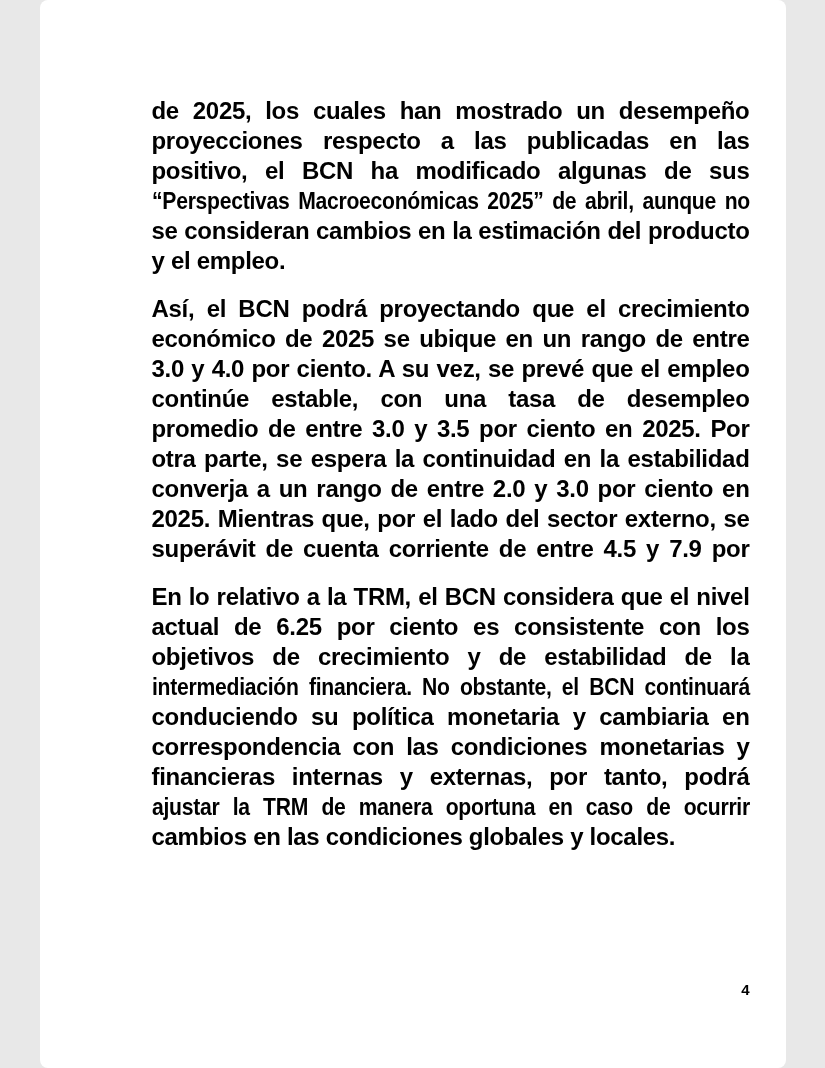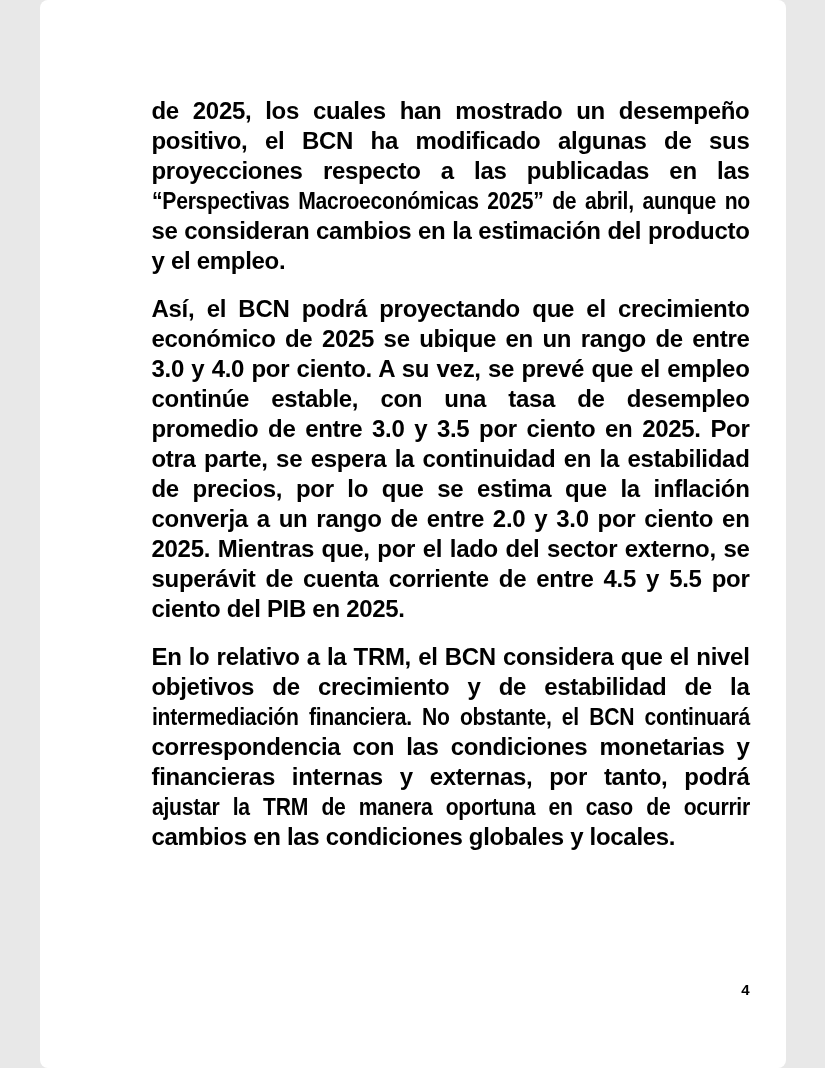--- a/index.html
+++ b/index.html
@@ -52,45 +52,45 @@
   }
 </style>
 </head>
 <body>
 
 <div class="page">
   <div class="content">
 
     <div class="paragraph">
       <div class="line">de 2025, los cuales han mostrado un desempeño</div>
+      <div class="line">proyecciones respecto a las publicadas en las</div>
       <div class="line">positivo, el BCN ha modificado algunas de sus</div>
-      <div class="line">proyecciones respecto a las publicadas en las</div>
       <div class="line condensed">“Perspectivas Macroeconómicas 2025” de abril, aunque no</div>
       <div class="line">se consideran cambios en la estimación del producto</div>
       <div class="line para-end">y el empleo.</div>
     </div>
 
     <div class="paragraph">
       <div class="line">Así, el BCN podrá proyectando que el crecimiento</div>
       <div class="line">económico de 2025 se ubique en un rango de entre</div>
       <div class="line">3.0 y 4.0 por ciento. A su vez, se prevé que el empleo</div>
       <div class="line">continúe estable, con una tasa de desempleo</div>
       <div class="line">promedio de entre 3.0 y 3.5 por ciento en 2025. Por</div>
       <div class="line">otra parte, se espera la continuidad en la estabilidad</div>
-      <div class="line">de precios, por lo que se estima que la inflación</div>
       <div class="line">converja a un rango de entre 2.0 y 3.0 por ciento en</div>
       <div class="line">2025. Mientras que, por el lado del sector externo, se</div>
-      <div class="line">superávit de cuenta corriente de entre 4.5 y 5.5 por</div>
-      <div class="line para-end">ciento del PIB en 2025.</div>
+      <div class="line">superávit de cuenta corriente de entre 4.5 y 7.9 por</div>
     </div>
 
     <div class="paragraph">
       <div class="line">En lo relativo a la TRM, el BCN considera que el nivel</div>
+      <div class="line">actual de 6.25 por ciento es consistente con los</div>
       <div class="line">objetivos de crecimiento y de estabilidad de la</div>
       <div class="line condensed">intermediación financiera. No obstante, el BCN continuará</div>
+      <div class="line">conduciendo su política monetaria y cambiaria en</div>
       <div class="line">correspondencia con las condiciones monetarias y</div>
       <div class="line">financieras internas y externas, por tanto, podrá</div>
       <div class="line condensed">ajustar la TRM de manera oportuna en caso de ocurrir</div>
       <div class="line para-end">cambios en las condiciones globales y locales.</div>
     </div>
 
   </div>
 
   <div class="page-number">4</div>
 </div>

